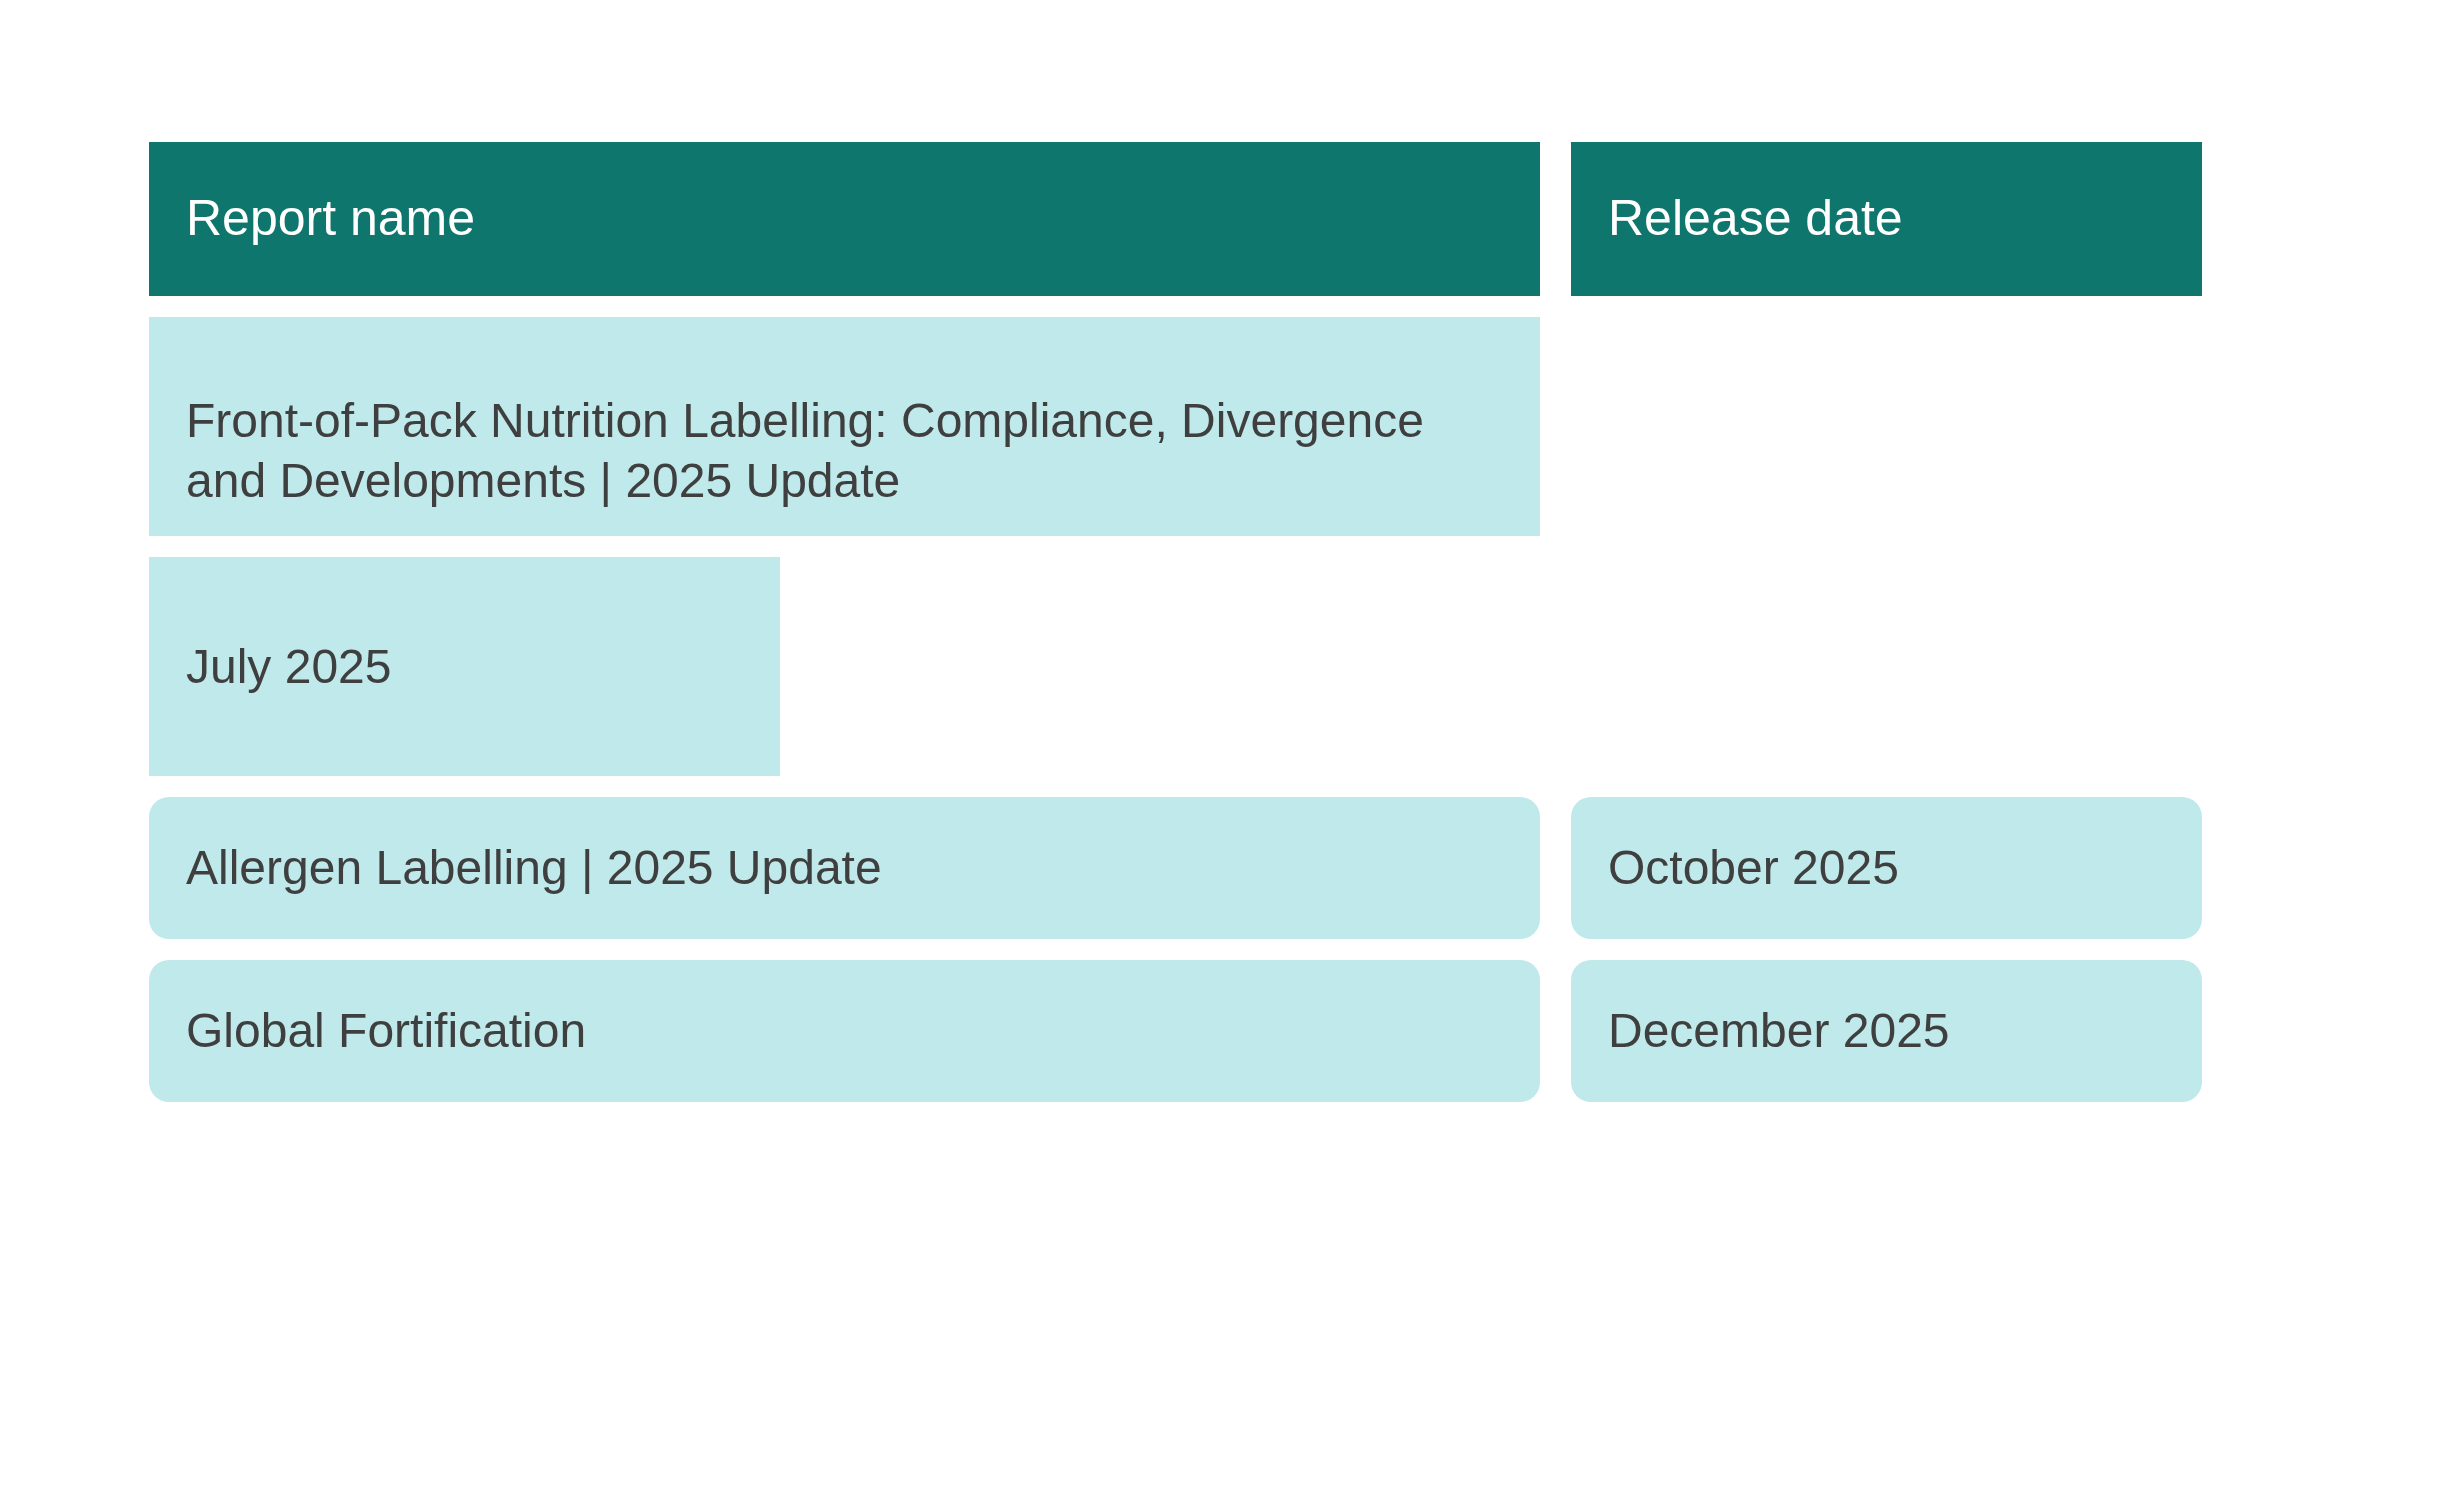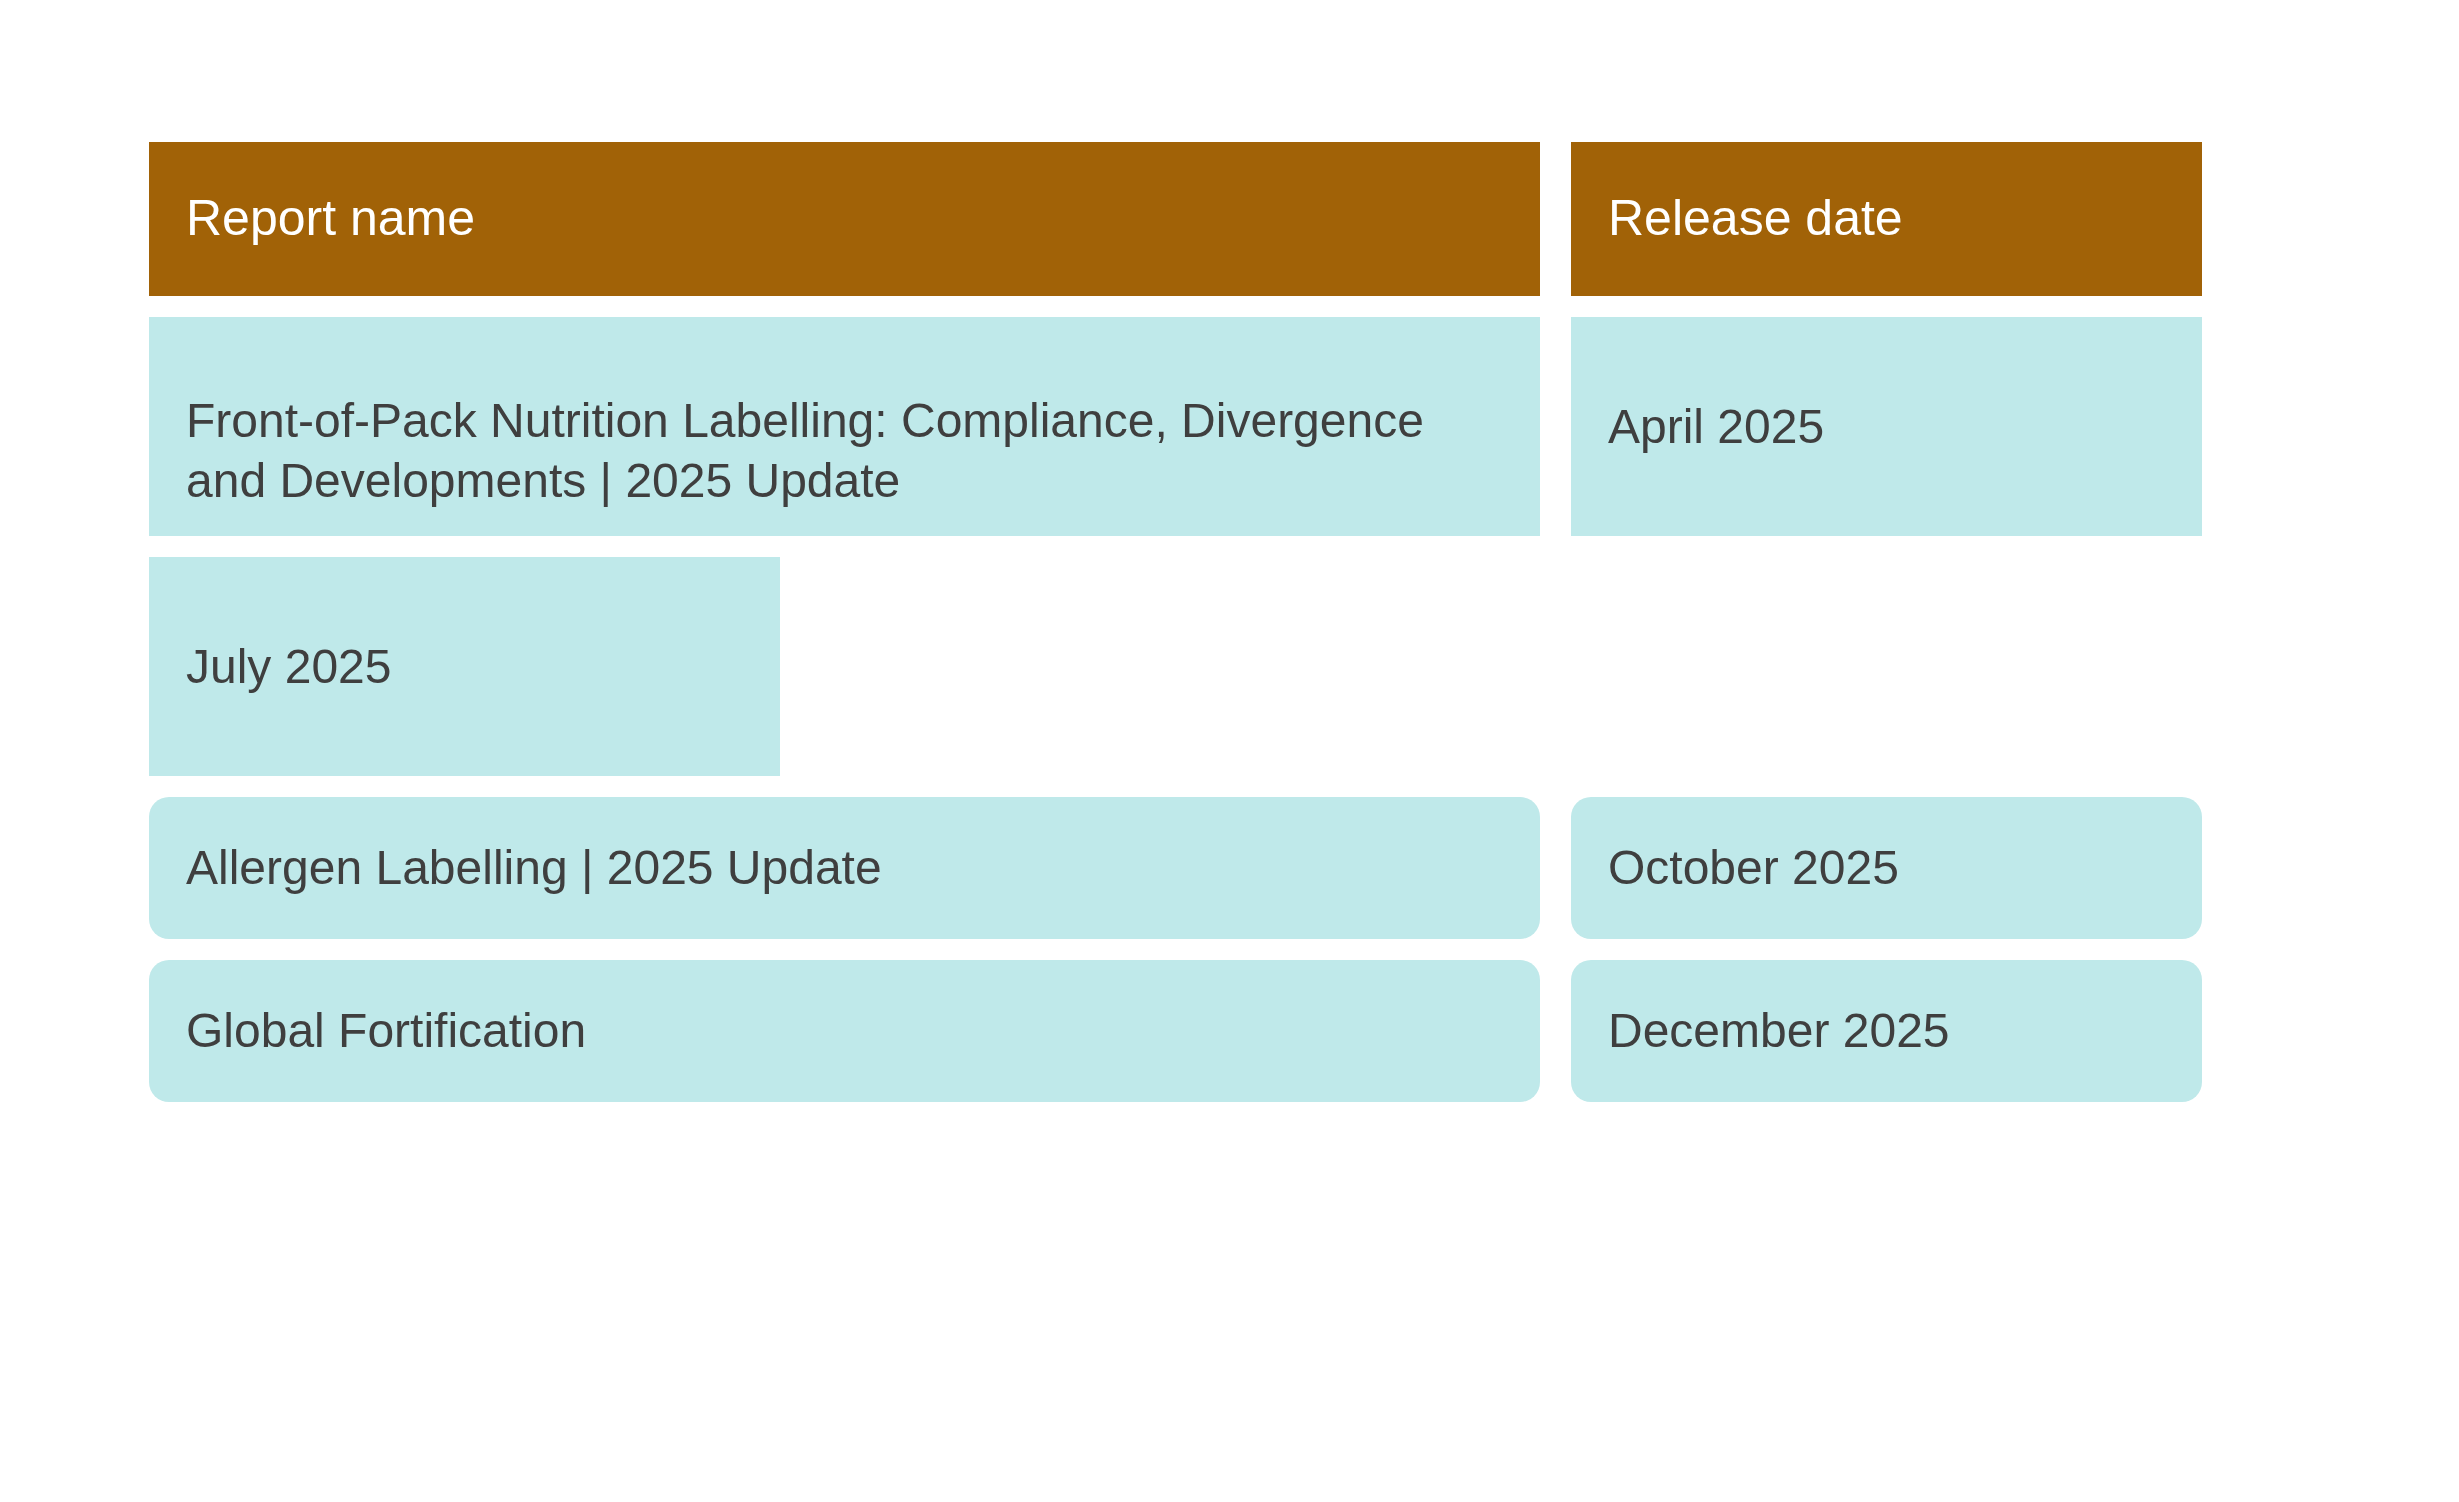--- a/index.html
+++ b/index.html
@@ -39,21 +39,21 @@
   }
 
   .col-date {
     width: 631px;
     padding: 12px 37px;
     align-items: center;
   }
 
   
   .header-row .cell {
-    background: #a16207;
+    background: #0f766e;
     height: 154px;
   }
   .header-row .cell span {
     color: #ffffff;
     font-size: 50px;
     line-height: 1.15;
     font-weight: 400;
   }
 
   
@@ -83,23 +83,20 @@
     </div>
     <div class="cell col-date">
       <span>Release date</span>
     </div>
   </div>
 
   <div class="row body-row h-tall">
     <div class="cell col-name">
       <span>Front-of-Pack Nutrition Labelling: Compliance, Divergence and Developments | 2025 Update</span>
     </div>
-    <div class="cell col-date">
-      <span>April 2025</span>
-    </div>
   </div>
 
   <div class="row body-row h-tall">
     <div class="cell col-date">
       <span>July 2025</span>
     </div>
   </div>
 
   <div class="row body-row h-short">
     <div class="cell col-name">

